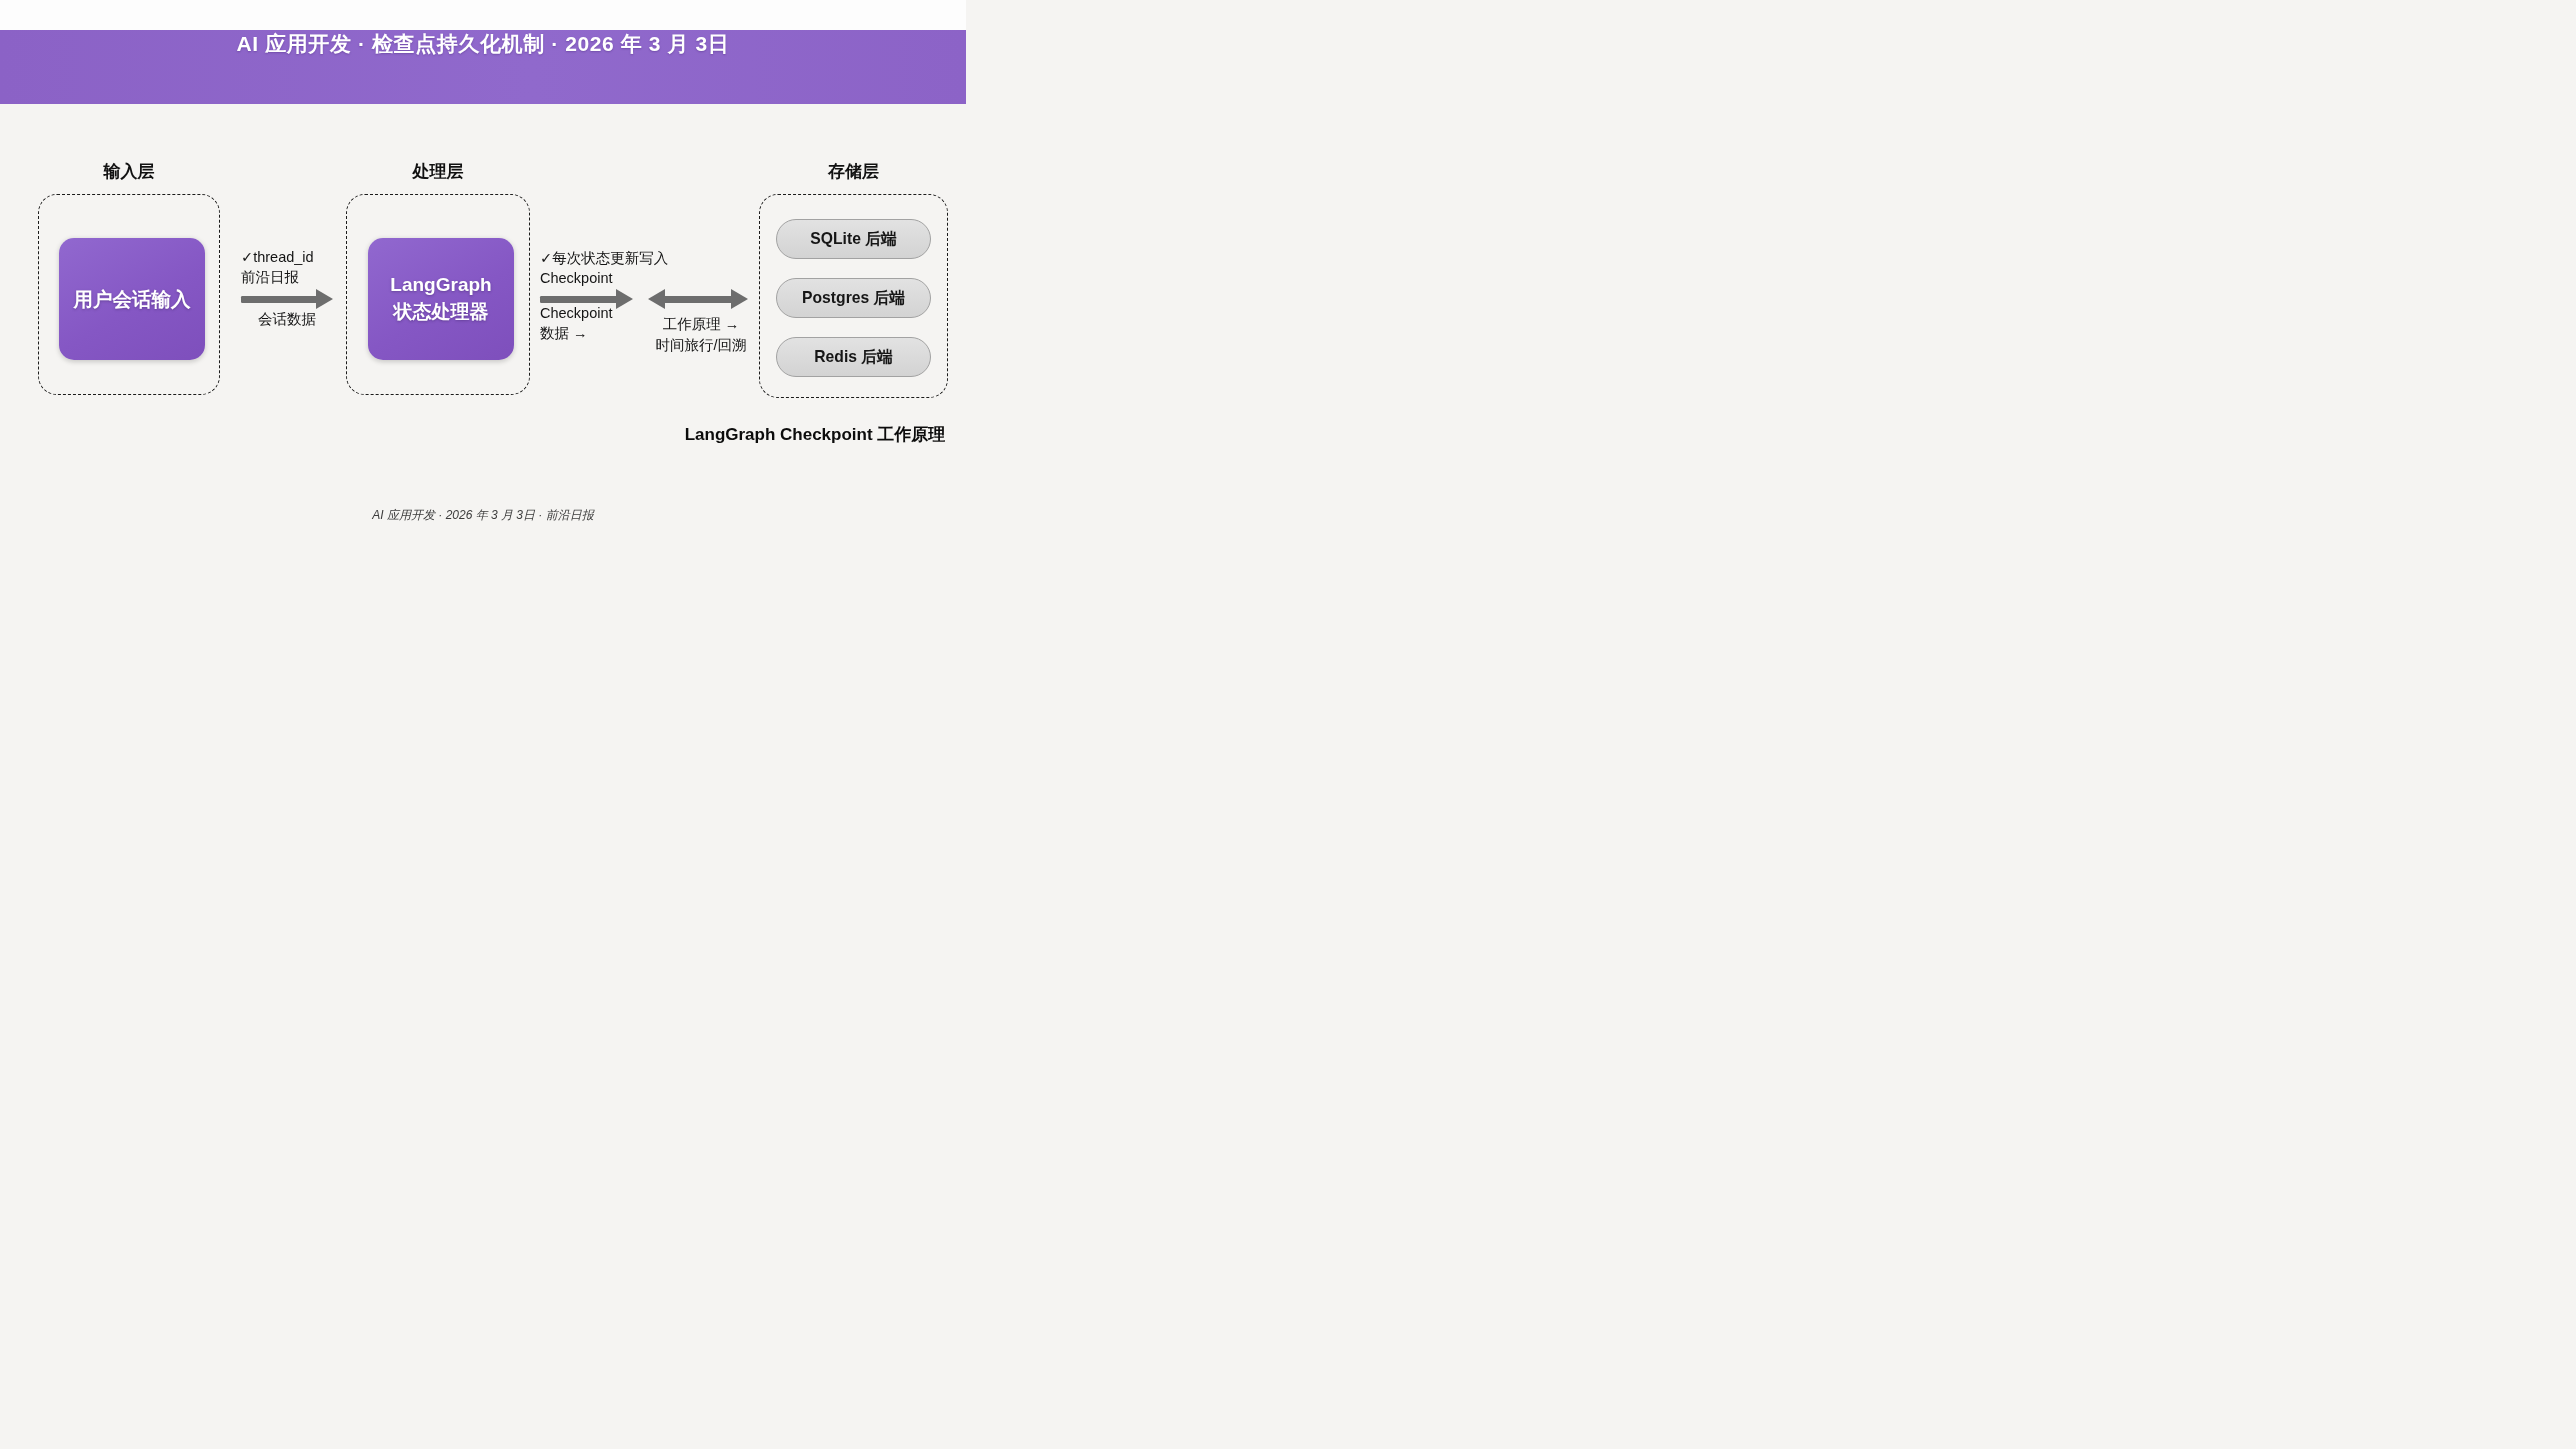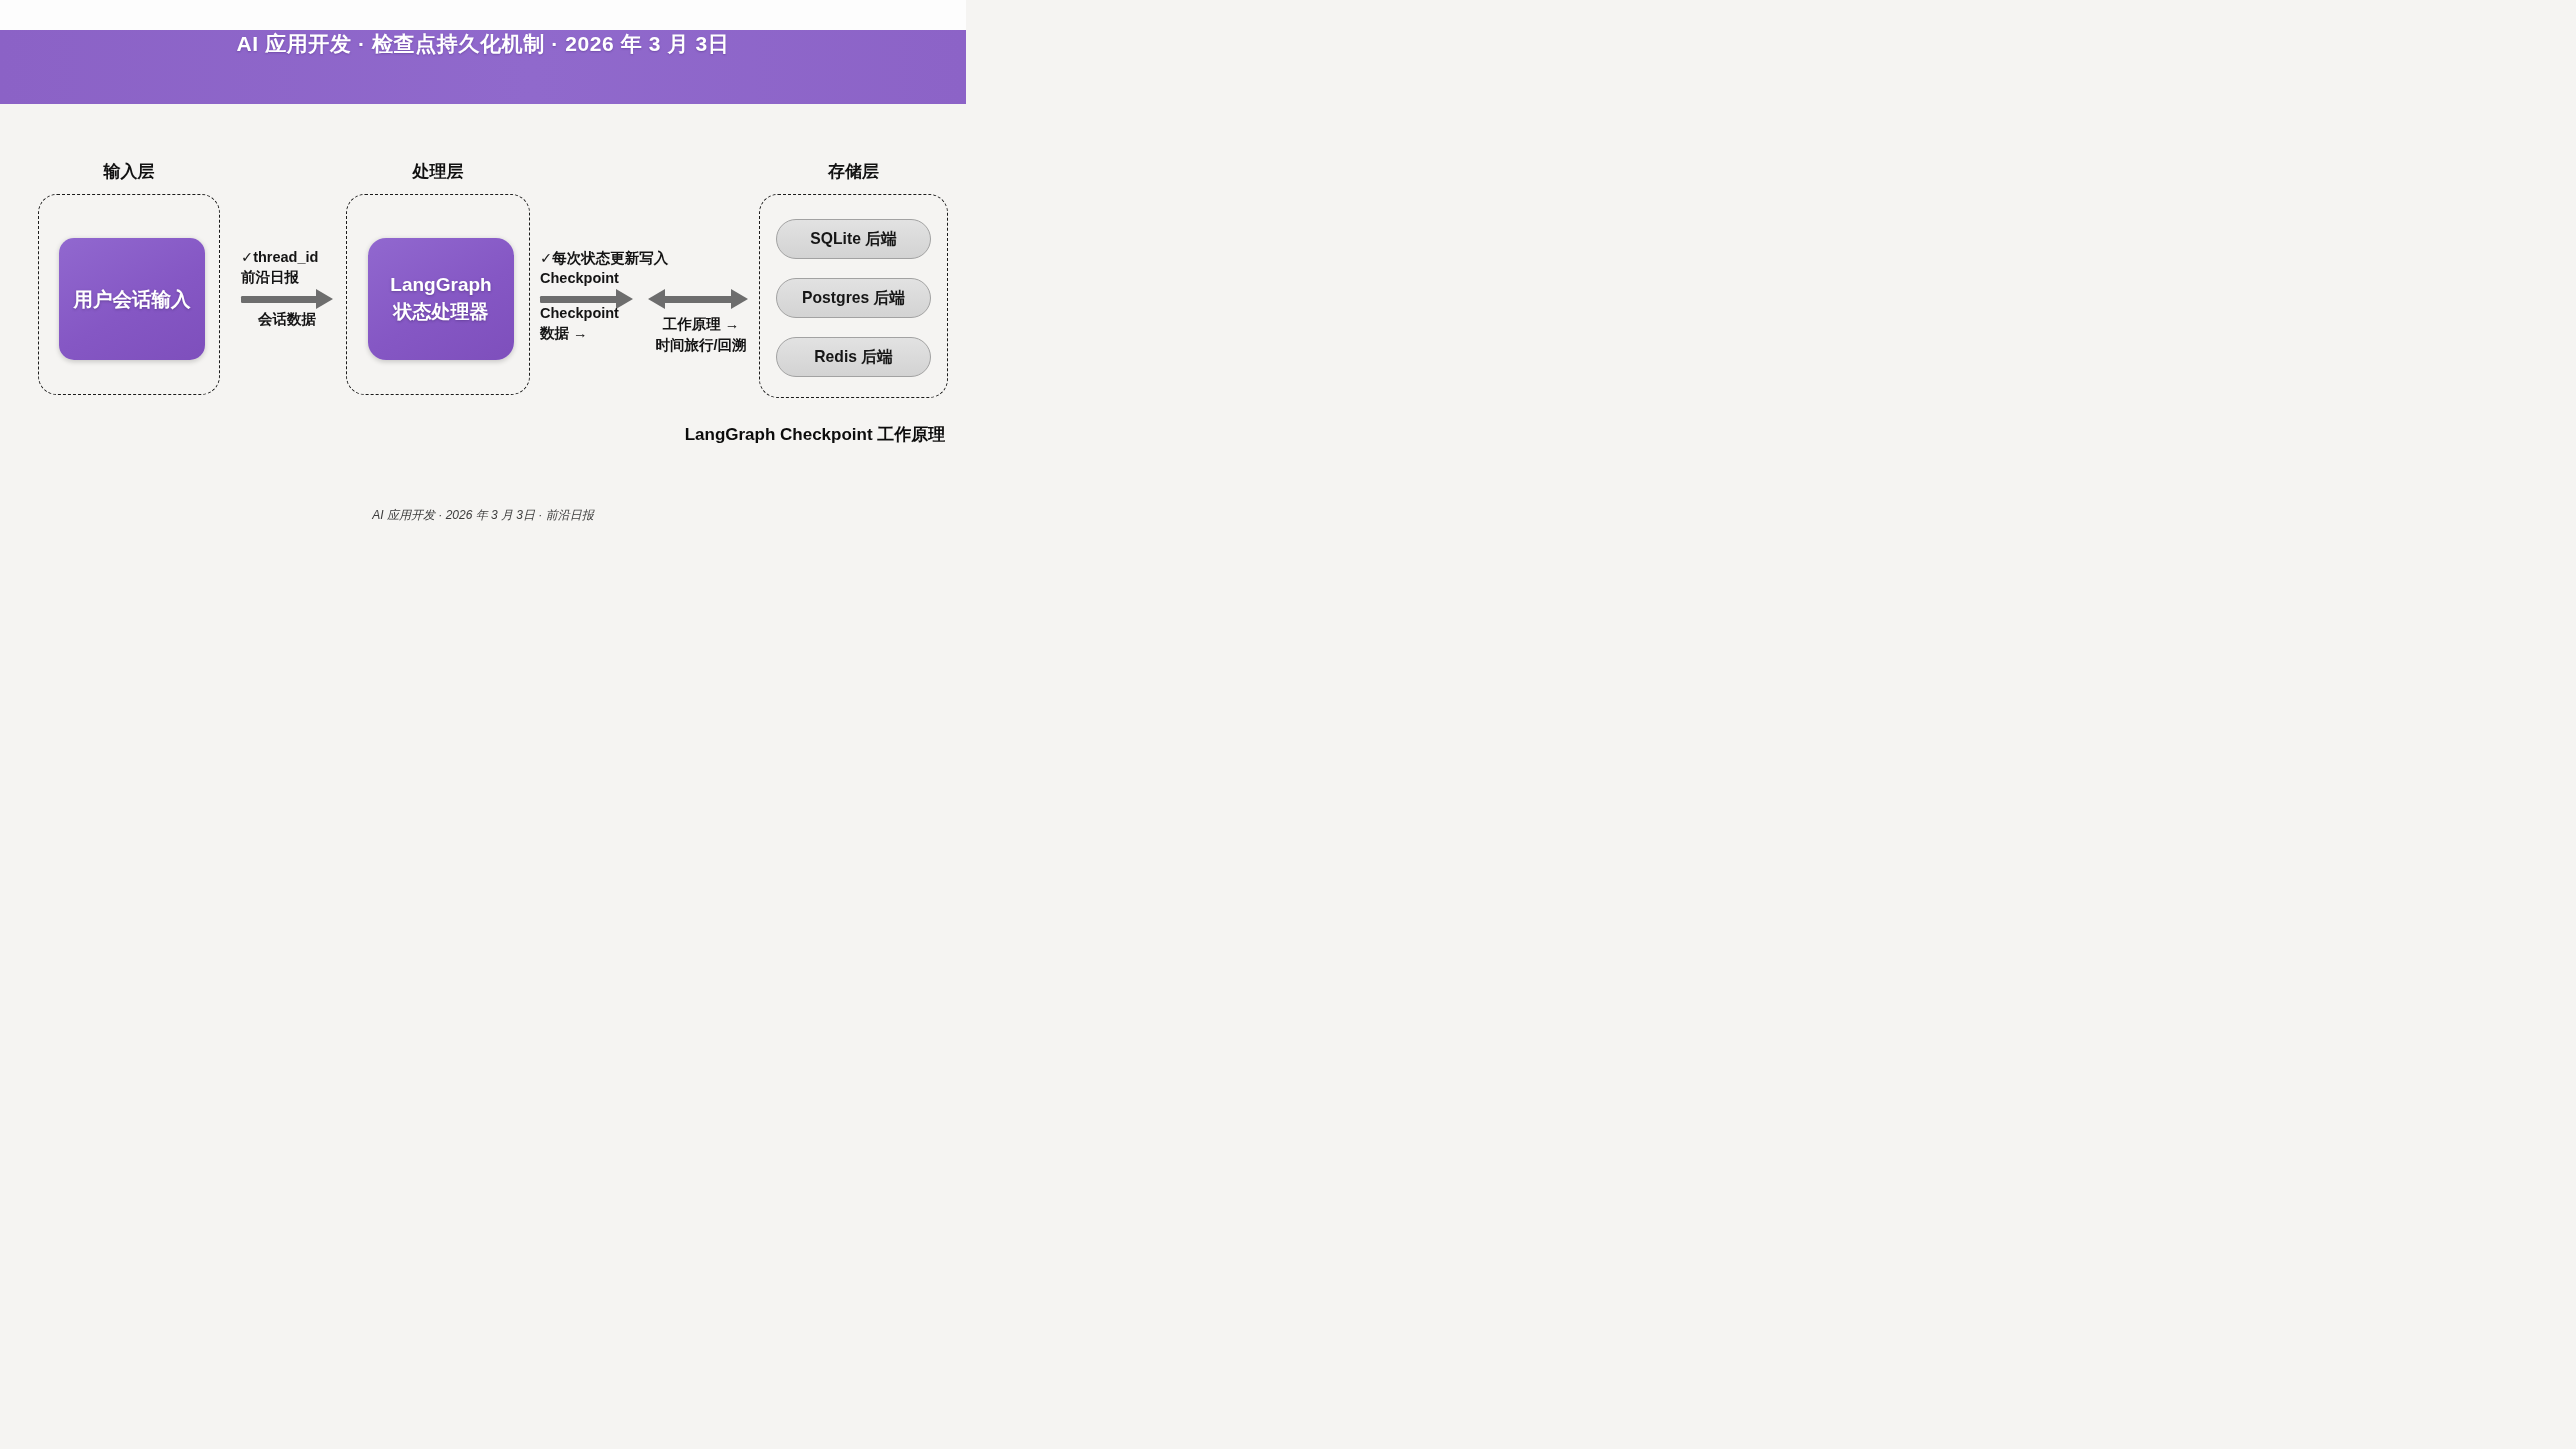--- a/index.html
+++ b/index.html
@@ -41,35 +41,35 @@
 
   .purple-node{
     position:absolute;width:146px;height:122px;border-radius:15px;
     background:linear-gradient(150deg,#9168cf 0%,#8557c4 55%,#7e4fbc 100%);
     box-shadow:0 1.9px 5px rgba(0,0,0,.18);
     display:flex;flex-direction:column;align-items:center;justify-content:center;
     color:#fff;font-weight:700;text-align:center;
     text-shadow:0 1.3px 2.5px rgba(40,20,70,.35);
   }
   .node-input{left:59px;top:238px;font-size:19.5px;}
-  .node-processing{left:368px;top:238px;font-size:19px;line-height:1.42;border-radius:18px;}
+  .node-processing{left:368px;top:238px;font-size:19px;line-height:1.42;}
 
   .pill{
     position:absolute;left:776px;width:155px;height:40px;border-radius:21px;
     background:linear-gradient(180deg,#e2e2e2 0%,#d3d3d3 100%);
     border:1.3px solid #a2a2a2;box-sizing:border-box;
     display:flex;align-items:center;justify-content:center;
     font-size:15.7px;font-weight:600;color:#161616;
   }
   .pill-1{top:219px;}
   .pill-2{top:278px;}
   .pill-3{top:337px;}
 
   .conn-note{
-    position:absolute;font-size:14.5px;font-weight:700;color:#141414;line-height:20px;
+    position:absolute;font-size:14.5px;font-weight:400;color:#141414;line-height:20px;
     white-space:nowrap;
   }
   .note-session{left:241px;top:247px;}
   .note-checkpoint{left:540px;top:248px;}
   .below-session{left:241px;top:309px;width:92px;text-align:center;}
   .below-checkpoint{left:540px;top:303px;}
   .below-history{left:640px;top:314px;width:122px;text-align:center;line-height:21px;}
 
   .arrow{position:absolute;}
   .shaft{position:absolute;height:7px;background:#6d6d6d;border-radius:1.3px;}

